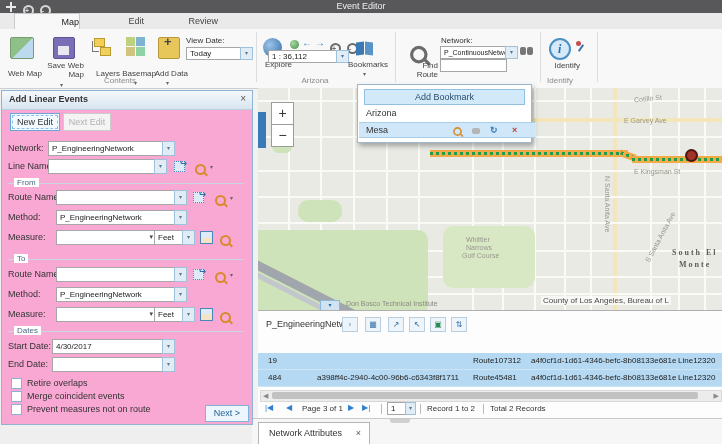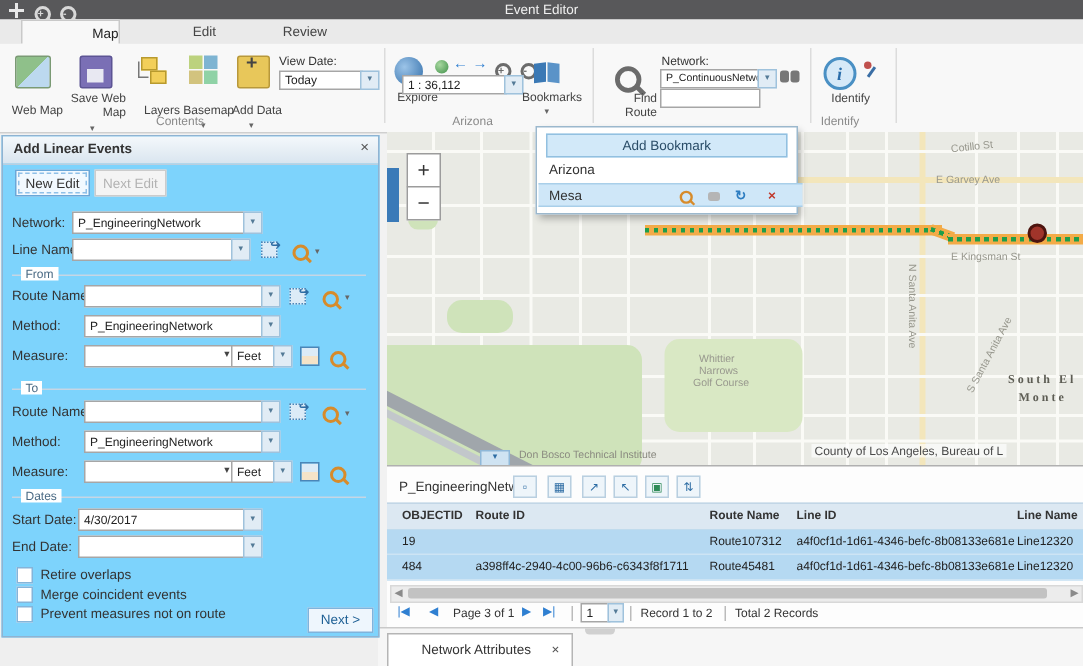--- a/index.html
+++ b/index.html
@@ -31,21 +31,21 @@
   .icon-sq{position:absolute;border-radius:2px;}
   .combo{position:absolute;background:#fff;border:1px solid #a6a6a6;font-size:8px;color:#222;line-height:11px;padding:0 3px;height:11px;white-space:nowrap;overflow:hidden;}
   .ddbtn{position:absolute;background:#e1ecf5;border:1px solid #9fc2dc;color:#537a96;font-size:6px;text-align:center;height:11px;line-height:11px;width:11px;}
   
   #bm-popup{left:357px;top:84px;width:173px;height:57px;background:#fff;border:1px solid #9bb8cd;box-shadow:2px 3px 5px rgba(0,0,0,.3);z-index:40;}
   #bm-add{position:absolute;left:6px;top:4px;width:159px;height:14px;background:#d2e9f9;border:1px solid #92c0e0;color:#2a4d68;font-size:9px;text-align:center;line-height:14px;}
   .bm-row{position:absolute;left:1px;width:169px;height:15px;font-size:9px;color:#333;line-height:15px;padding-left:7px;}
   .bm-row.sel{background:#cfe7f8;border-top:1px solid #a9cfe9;border-bottom:1px solid #a9cfe9;height:14px;}
   .bm-ico{position:absolute;top:3px;font-size:9px;line-height:9px;}
   
-  #panel{left:1px;top:90px;width:250px;height:333px;background:#7dd3fc;border:1px solid #8fb3d2;z-index:30;}
+  #panel{left:1px;top:90px;width:250px;height:333px;background:#f9a8d4;border:1px solid #8fb3d2;z-index:30;}
   #panel-header{position:absolute;left:0;top:0;width:100%;height:18px;background:linear-gradient(#f4f8fb,#d9e5ef);border-bottom:1px solid #b9cfe0;}
   #panel-title{position:absolute;left:7px;top:3px;font-size:9px;font-weight:bold;color:#333;}
   #panel-close{position:absolute;right:6px;top:2px;font-size:10px;color:#555;}
   .pbtn{position:absolute;font-size:9px;text-align:center;}
   #btn-new-edit{left:8px;top:22px;width:48px;height:16px;line-height:16px;background:#f2f9ff;border:1px solid #6aa7d8;outline:1px dashed #8fc0e8;outline-offset:-3px;color:#333;}
   #btn-next-edit{left:61px;top:22px;width:46px;height:16px;line-height:16px;background:#f4f4f4;border:1px solid #cccccc;color:#b2b2b2;}
   .flabel{position:absolute;font-size:9px;color:#333;text-align:right;}
   .fset{position:absolute;left:6px;width:236px;border-top:1px solid #c6d6e4;}
   .fset span{position:absolute;left:6px;top:-6px;background:#fff;padding:0 3px;font-size:8px;color:#4a6a84;}
   .sel-icon{position:absolute;width:13px;height:12px;}
@@ -76,21 +76,21 @@
   .trow{position:absolute;left:0;width:464px;height:16px;background:#b5d9f2;border-bottom:1px solid #cde4f4;}
   .td{position:absolute;top:3px;font-size:8px;color:#222;white-space:nowrap;}
   #hscroll{position:absolute;left:2px;top:79px;width:460px;height:10px;background:#ececec;border:1px solid #d8d8d8;}
   #hthumb{position:absolute;left:11px;top:1px;width:426px;height:7px;background:#c2c2c2;border-radius:2px;}
   .scr-arrow{position:absolute;top:0px;font-size:7px;color:#8a8a8a;line-height:9px;}
   .pg{position:absolute;top:93px;font-size:8px;color:#333;white-space:nowrap;}
   .pg-ico{position:absolute;top:92px;font-size:8px;color:#2f7fd1;}
   .pg-sep{position:absolute;top:93px;width:1px;height:10px;background:#bbb;}
   
   #btabs{left:252px;top:418px;width:470px;height:26px;background:#f6f6f6;border-top:1px solid #c9c9c9;}
-  #btab-active{position:absolute;left:6px;top:3px;width:100px;height:22px;background:#fff;border:1px solid #b5b5b5;border-bottom:none;font-size:9px;color:#333;line-height:20px;padding-left:22px;}
+  #btab-active{position:absolute;left:6px;top:3px;width:100px;height:22px;background:#fff;border:1px solid #b5b5b5;border-bottom:none;font-size:9px;color:#333;line-height:20px;padding-left:10px;}
   #btab-active .x{position:absolute;right:8px;top:0px;color:#555;font-size:9px;}
   #btab-handle{position:absolute;left:138px;top:0px;width:20px;height:4px;background:#d0d0d0;border-radius:0 0 3px 3px;}
   #left-bottom{left:0;top:423px;width:252px;height:21px;background:#efefef;}
 </style>
 </head>
 <body>
 
 <div id="app">
 
   <div class="abs" id="titlebar">
@@ -347,27 +347,20 @@
 
   <div class="abs" id="attr">
     <span id="attr-toolbar-label">P_EngineeringNetwork</span>
     <span class="t-ico" style="left:84px;">▫</span>
     <span class="t-ico" style="left:107px;">▦</span>
     <span class="t-ico" style="left:130px;">↗</span>
     <span class="t-ico" style="left:151px;">↖</span>
     <span class="t-ico" style="left:172px;color:#2e8b57;">▣</span>
     <span class="t-ico" style="left:193px;">⇅</span>
 
-    <div id="thead">
-      <span class="th" style="left:10px;">OBJECTID</span>
-      <span class="th" style="left:59px;">Route ID</span>
-      <span class="th" style="left:215px;">Route Name</span>
-      <span class="th" style="left:273px;">Line ID</span>
-      <span class="th" style="left:420px;">Line Name</span>
-    </div>
     <div class="trow" style="top:42px;">
       <span class="td" style="left:10px;">19</span>
       <span class="td" style="left:215px;">Route107312</span>
       <span class="td" style="left:273px;">a4f0cf1d-1d61-4346-befc-8b08133e681e</span>
       <span class="td" style="left:420px;">Line12320</span>
     </div>
     <div class="trow" style="top:59px;">
       <span class="td" style="left:10px;">484</span>
       <span class="td" style="left:59px;">a398ff4c-2940-4c00-96b6-c6343f8f1711</span>
       <span class="td" style="left:215px;">Route45481</span>

